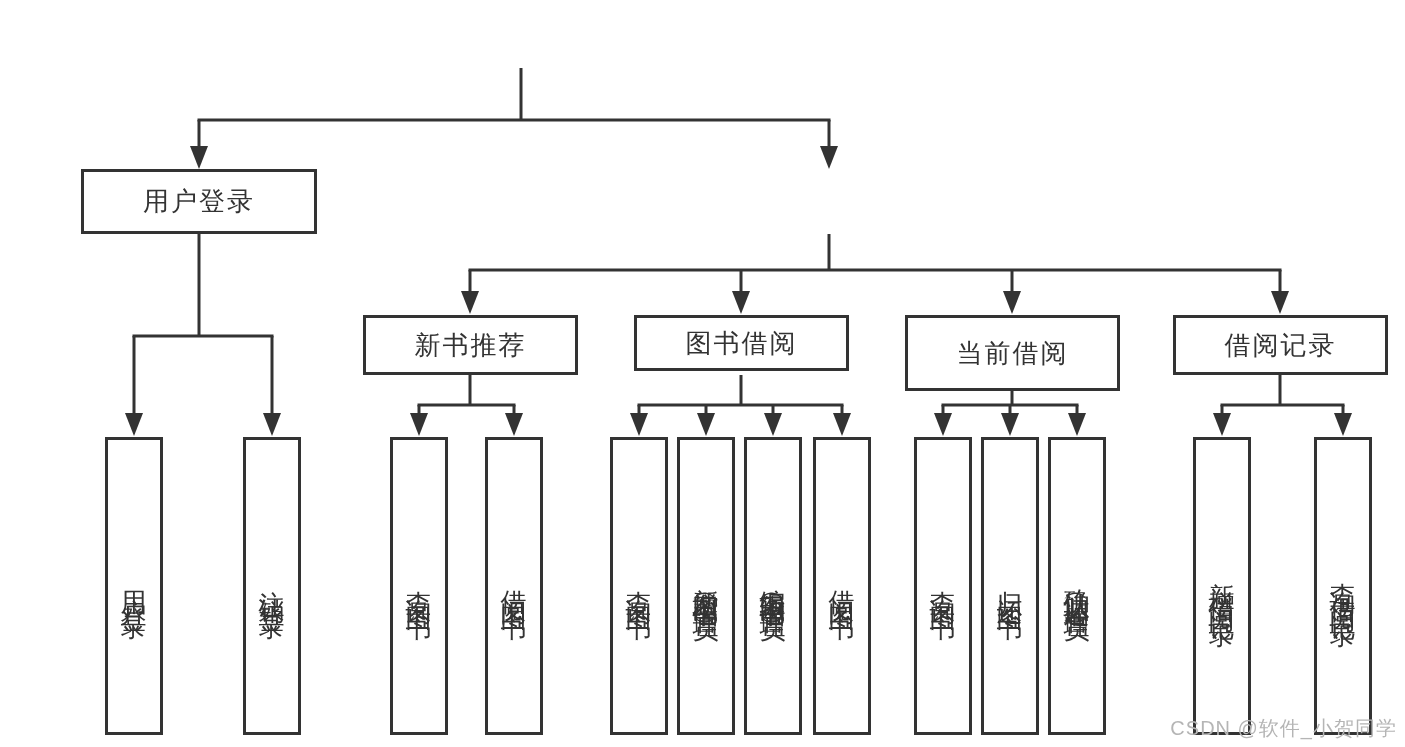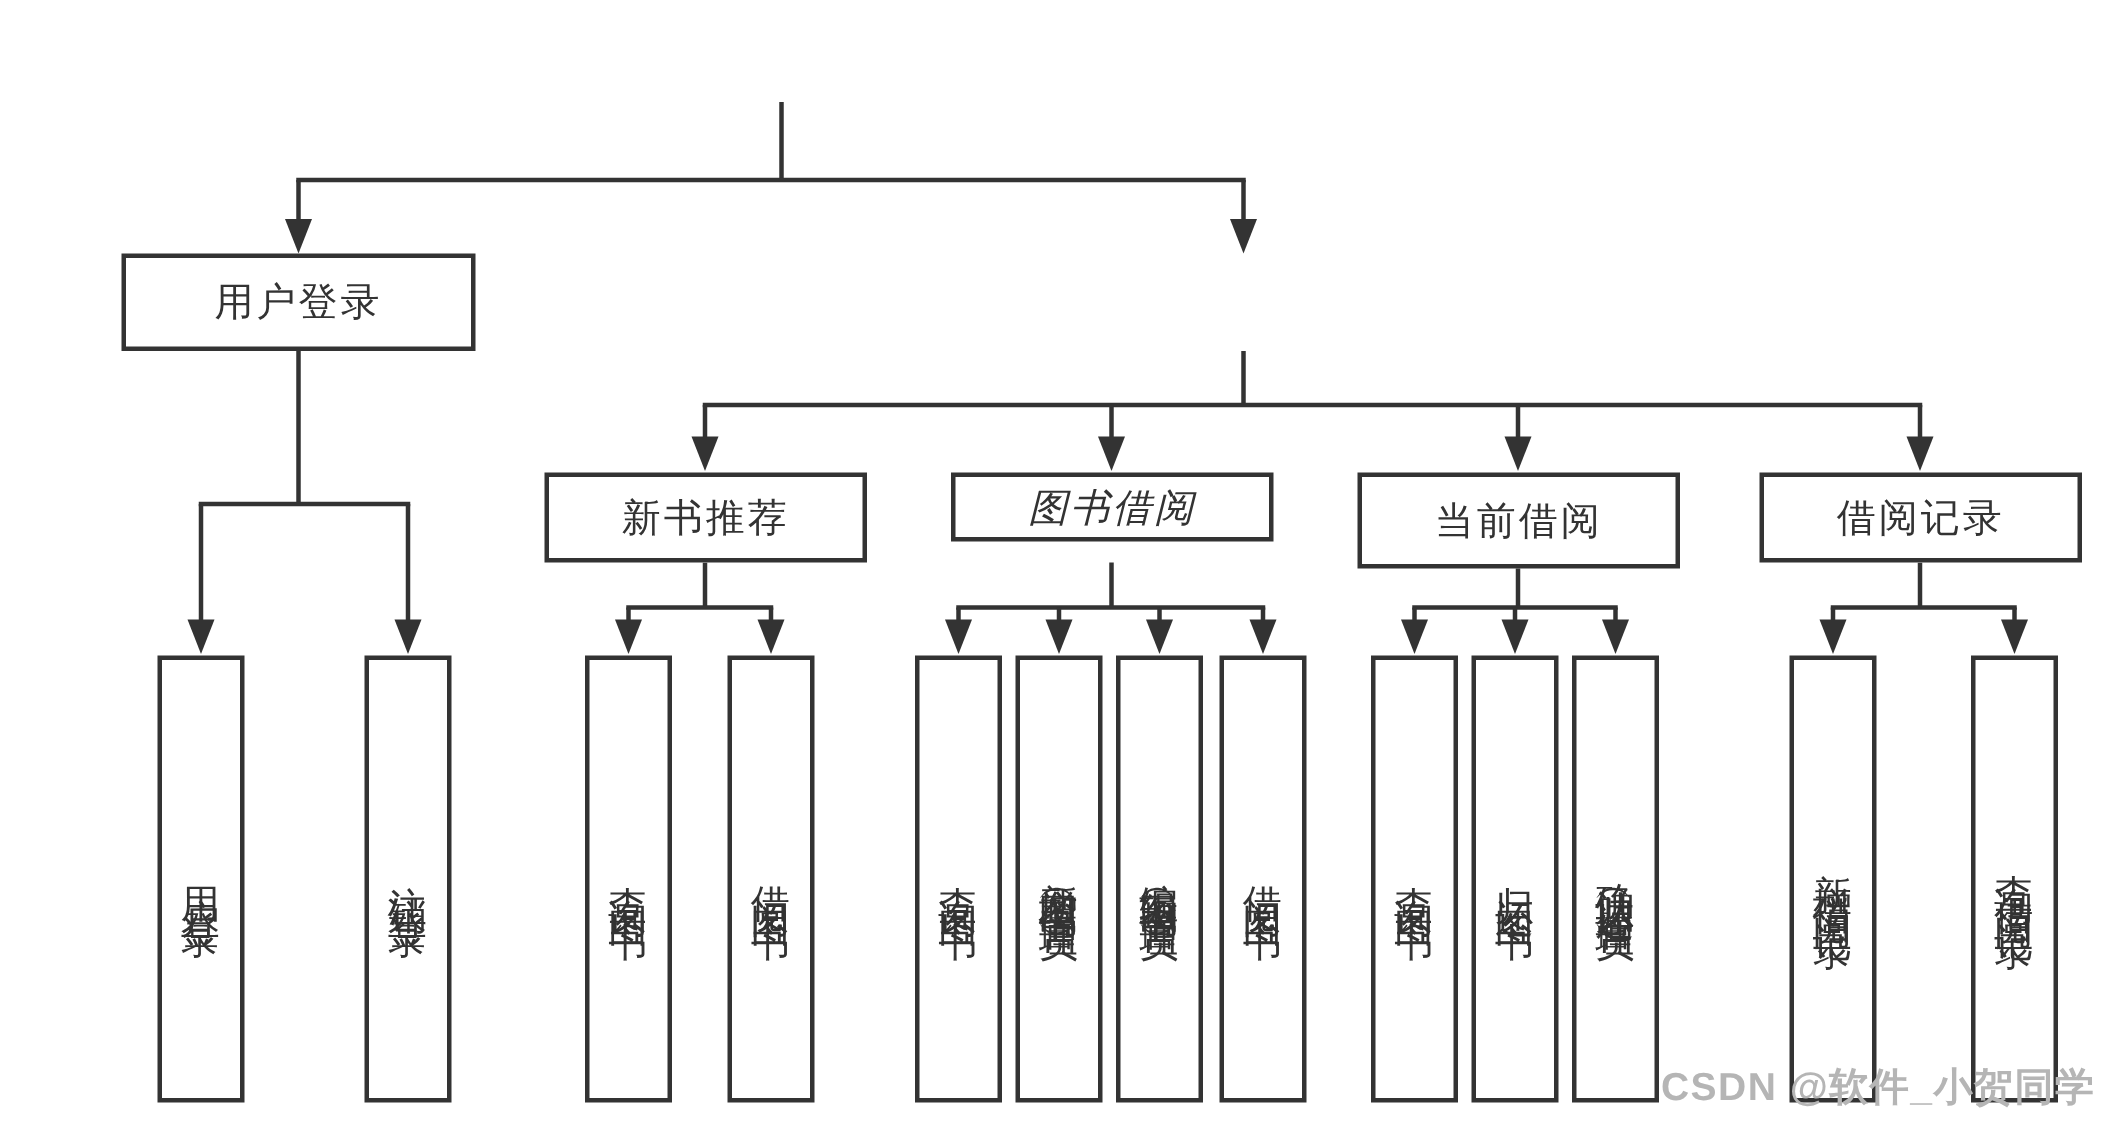--- a/index.html
+++ b/index.html
@@ -48,25 +48,24 @@
     font-size: 26px;
     line-height: 1;
     letter-spacing: 8px;
   }
   .node.v span.tight { letter-spacing: 4px; }
 
   .watermark {
     position: absolute;
     right: 8px;
     bottom: 5px;
-    font-size: 26px;
+    font-size: 20px;
     color: var(--watermark);
     letter-spacing: 1px;
     white-space: nowrap;
-    font-weight: bold;
   }
 </style>
 </head>
 <body>
 
 <div class="canvas">
 
   <svg class="wires" viewBox="0 0 1405 747" xmlns="http://www.w3.org/2000/svg">
     <g>
       <line x1="521" y1="68" x2="521" y2="120"></line>
@@ -143,24 +142,24 @@
   </svg>
 
 
   <div class="node h" style="left:81px; top:169px; width:236px; height:65px;">
     <span>用户登录</span>
   </div>
 
   <div class="node h" style="left:363px; top:315px; width:215px; height:60px;">
     <span>新书推荐</span>
   </div>
-  <div class="node h" style="left:634px; top:315px; width:215px; height:46px;font-style:italic;">
+  <div class="node h" style="left:634px; top:315px; width:215px; height:56px;">
     <span>图书借阅</span>
   </div>
-  <div class="node h" style="left:905px; top:315px; width:215px; height:64px;">
+  <div class="node h" style="left:905px; top:315px; width:215px; height:76px;">
     <span>当前借阅</span>
   </div>
   <div class="node h" style="left:1173px; top:315px; width:215px; height:60px;">
     <span>借阅记录</span>
   </div>
 
   <div class="node v" style="left:105px; top:437px; width:58px; height:298px;">
     <span>用户登录</span>
   </div>
   <div class="node v" style="left:243px; top:437px; width:58px; height:298px;">

